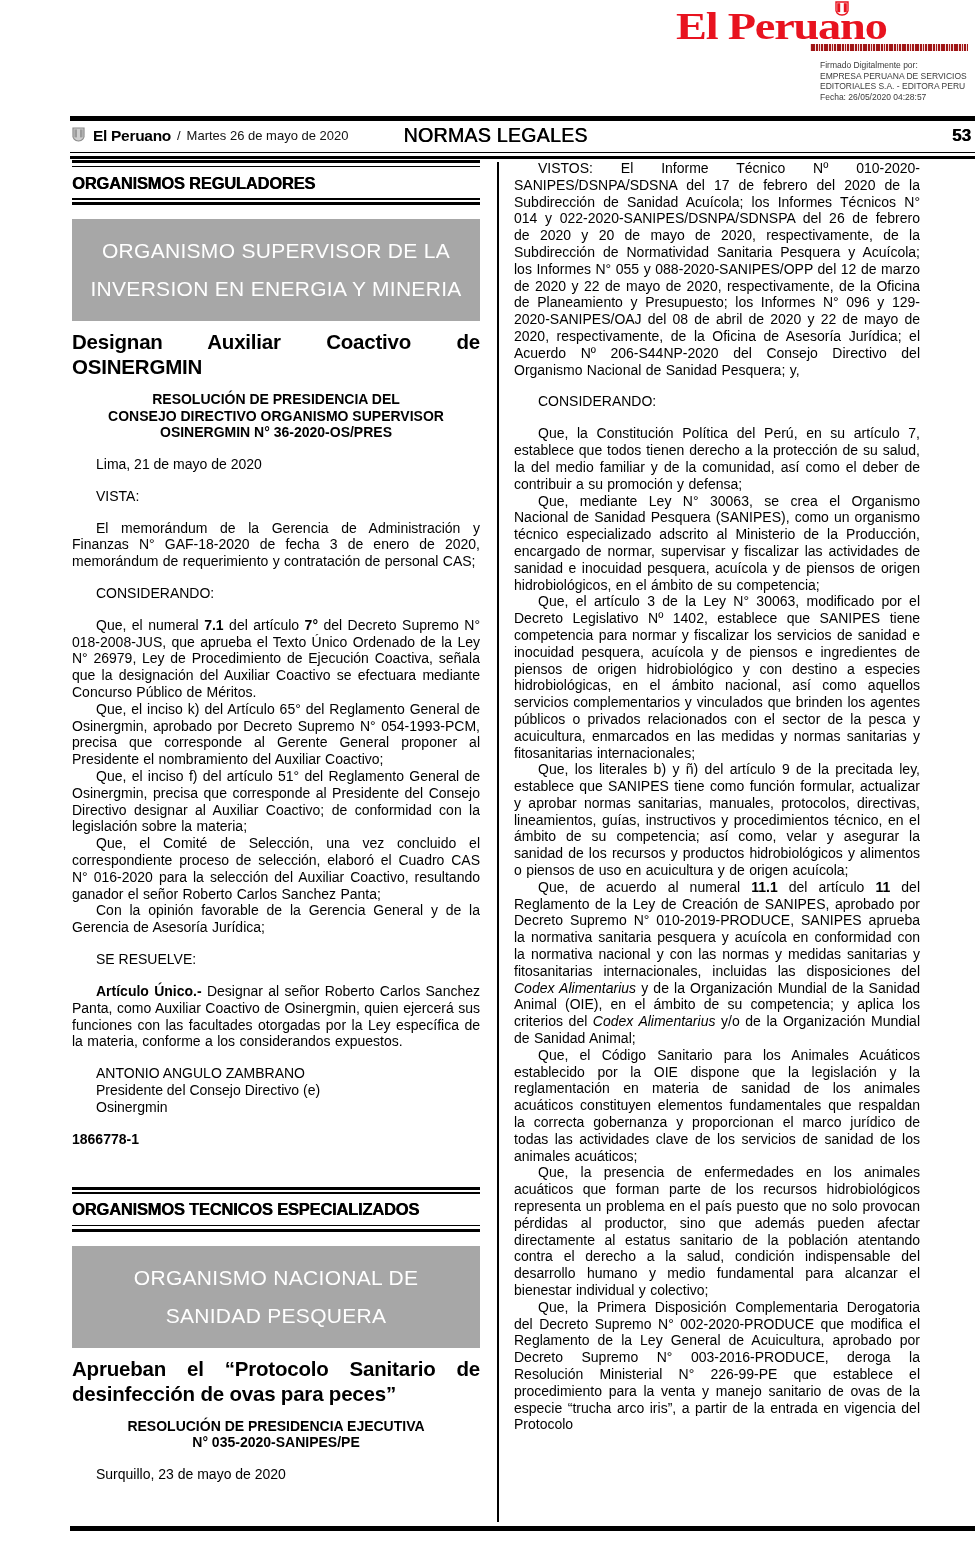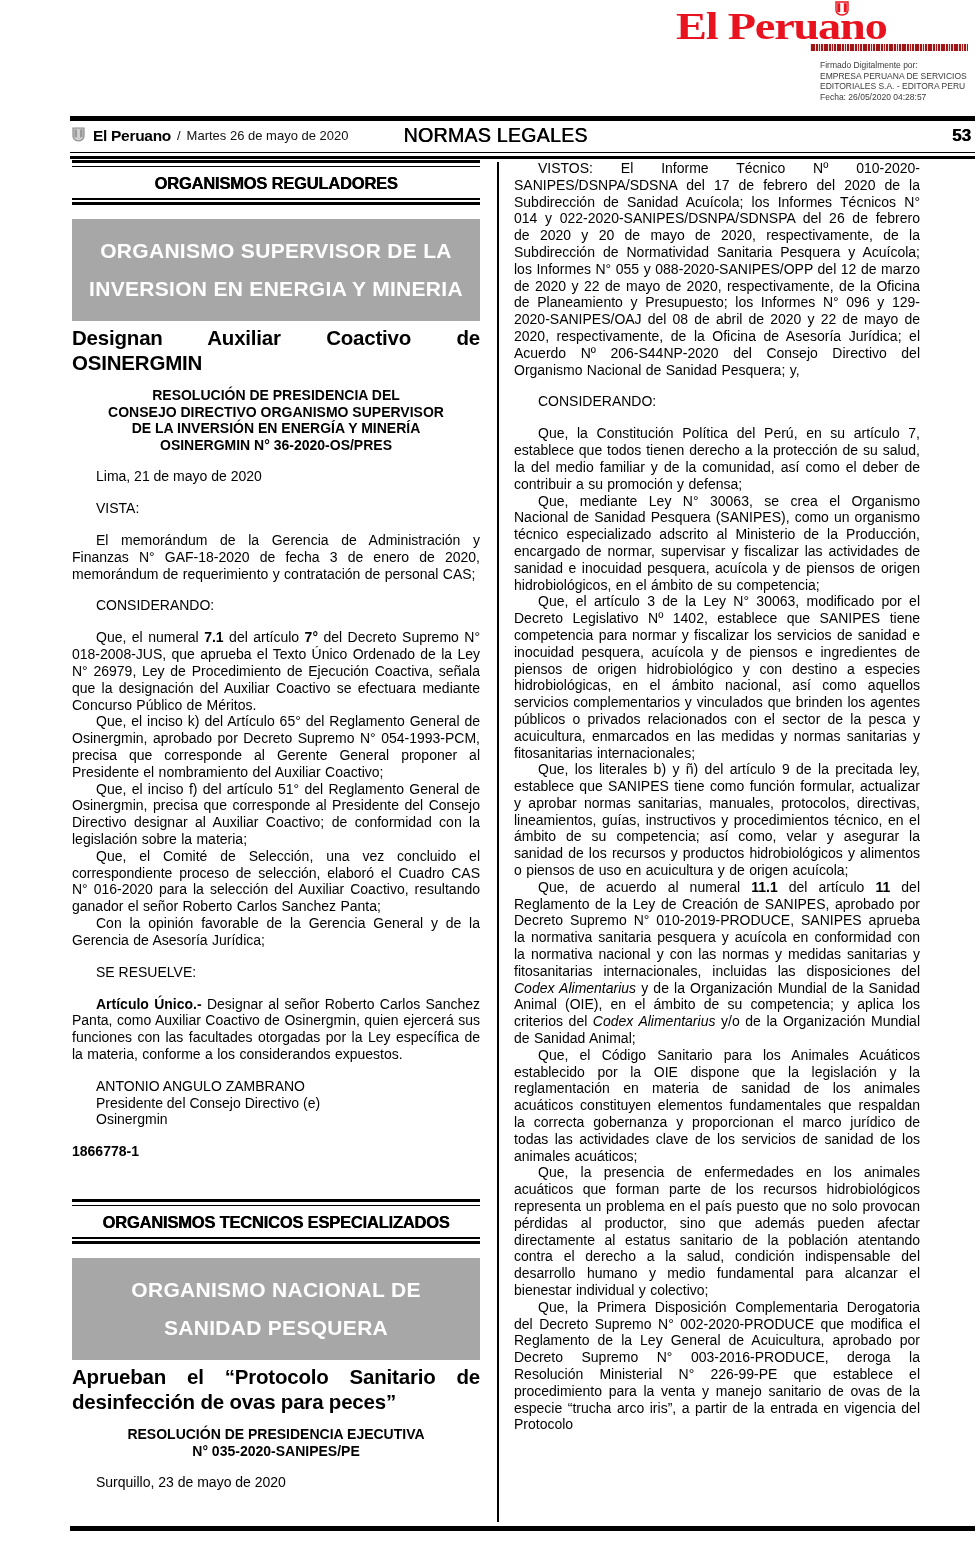--- a/index.html
+++ b/index.html
@@ -36,32 +36,32 @@
   .band-page{margin-left:auto;font-weight:bold;font-size:17px;text-shadow:.5px 0 #000;padding-right:4px;}
   .band-bot1{height:1.5px;background:#000;margin-top:1px;}
   .band-bot2{height:2.5px;background:#000;margin-top:3px;}
   
   .col{position:absolute;top:160px;height:1362px;overflow:hidden;}
   #col-left{left:72px;width:408px;}
   #col-right{left:514px;width:406px;}
   .divider{position:absolute;left:497px;top:162px;width:1.5px;height:1360px;background:#000;}
   .bottom-rule{position:absolute;left:70px;top:1526px;width:905px;height:5px;background:#000;}
   
-  .sec-hdr{text-align:center;}
+  .sec-hdr{text-align:left;}
   .sec-hdr:not(:first-child){margin-top:40px;}
   .rule{background:#000;}
   .rule.thick{height:3px;}
   .rule.thin{height:1.5px;margin:2.5px 0;}
   .sec-hdr-title{font-weight:bold;font-size:16.5px;letter-spacing:-.2px;padding:4px 0 3px;text-shadow:.4px 0 #000;}
   .gray-box{
-    background:#a7a7a7;color:#fff;text-align:center;font-weight:bold;
+    background:#a7a7a7;color:#fff;text-align:center;font-weight:normal;
     font-size:21px;letter-spacing:.3px;padding:13px 4px;margin:14px 0 4px;
   }
   .gray-box-line{line-height:38px;}
-  .headline{font-weight:bold;font-size:20.5px;line-height:25px;margin:0 0 10px;text-align:justify;letter-spacing:-.2px;}
+  .headline{font-weight:bold;font-size:20.5px;line-height:25px;margin:8px 0 10px;text-align:justify;letter-spacing:-.2px;}
   .res-title{margin:12px 0;font-weight:bold;font-size:14px;line-height:16.5px;text-align:center;}
   .para{margin:0;font-size:14px;line-height:16.8px;text-align:justify;text-indent:24px;word-spacing:.5px;}
   .line{margin:15px 0;font-size:14px;line-height:17px;text-indent:24px;}
   .sign{margin:15px 0;padding-left:24px;font-size:14px;line-height:16.8px;}
   .code{margin:15px 0;font-weight:bold;font-size:14px;}
   .seg.b{font-weight:bold;}
   .seg.i{font-style:italic;}
 </style>
 </head>
 <body>
@@ -117,21 +117,20 @@
       <div class="rule thick"></div>
     </div>
     <div class="gray-box">
       <div class="gray-box-line">ORGANISMO SUPERVISOR DE LA</div>
       <div class="gray-box-line">INVERSION EN ENERGIA Y MINERIA</div>
     </div>
     <div class="headline">Designan Auxiliar Coactivo de OSINERGMIN</div>
     <div class="res-title">
       <div class="res-title-line">RESOLUCIÓN DE PRESIDENCIA DEL</div>
       <div class="res-title-line">CONSEJO DIRECTIVO ORGANISMO SUPERVISOR</div>
-      <div class="res-title-line">DE LA INVERSIÓN EN ENERGÍA Y MINERÍA</div>
       <div class="res-title-line">OSINERGMIN N° 36-2020-OS/PRES</div>
     </div>
     <p class="line">Lima, 21 de mayo de 2020</p>
     <p class="line">VISTA:</p>
     <p class="para"><span class="seg">El memorándum de la Gerencia de Administración y Finanzas N° GAF-18-2020 de fecha 3 de enero de 2020, memorándum de requerimiento y contratación de personal CAS;</span></p>
     <p class="line">CONSIDERANDO:</p>
     <p class="para"><span class="seg">Que, el numeral </span><span class="seg b">7.1</span><span class="seg"> del artículo </span><span class="seg b">7°</span><span class="seg"> del Decreto Supremo N° 018-2008-JUS, que aprueba el Texto Único Ordenado de la Ley N° 26979, Ley de Procedimiento de Ejecución Coactiva, señala que la designación del Auxiliar Coactivo se efectuara mediante Concurso Público de Méritos.</span></p>
     <p class="para"><span class="seg">Que, el inciso k) del Artículo 65° del Reglamento General de Osinergmin, aprobado por Decreto Supremo N° 054-1993-PCM, precisa que corresponde al Gerente General proponer al Presidente el nombramiento del Auxiliar Coactivo;</span></p>
     <p class="para"><span class="seg">Que, el inciso f) del artículo 51° del Reglamento General de Osinergmin, precisa que corresponde al Presidente del Consejo Directivo designar al Auxiliar Coactivo; de conformidad con la legislación sobre la materia;</span></p>
     <p class="para"><span class="seg">Que, el Comité de Selección, una vez concluido el correspondiente proceso de selección, elaboró el Cuadro CAS N° 016-2020 para la selección del Auxiliar Coactivo, resultando ganador el señor Roberto Carlos Sanchez Panta;</span></p>

